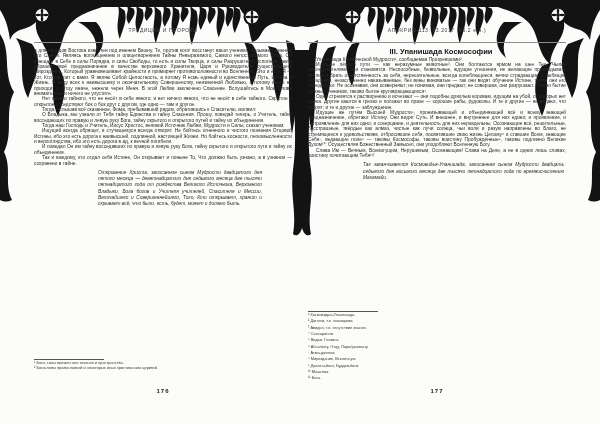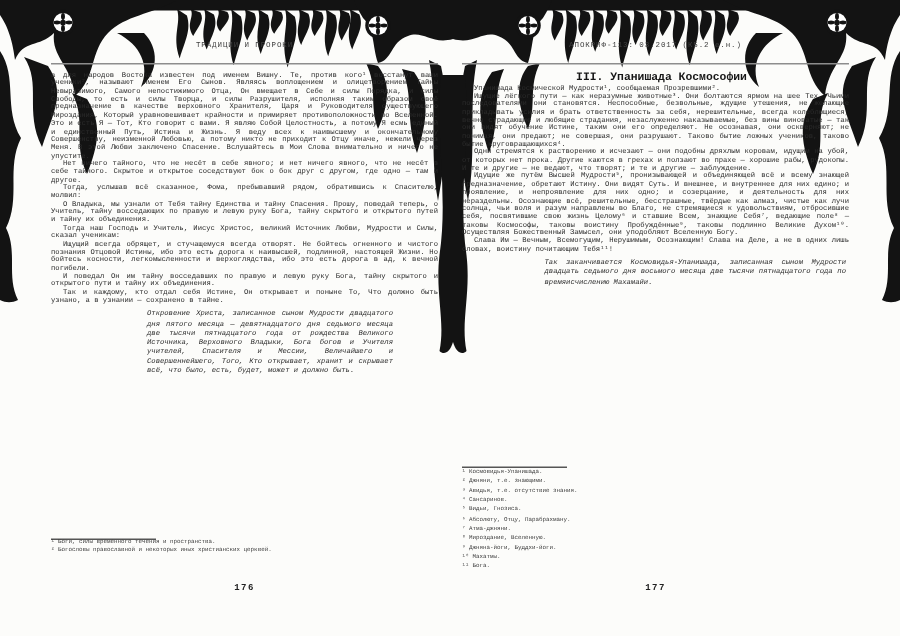--- a/index.html
+++ b/index.html
@@ -1,17 +1,17 @@
 <!DOCTYPE html>
 <html><head>
 <meta charset="utf-8">
 <style>
   html,body{margin:0;padding:0;background:#ffffff;}
   .spread{position:relative;width:600px;height:424px;background:#fcfcfa;overflow:hidden;
-          font-family:Liberation Mono, monospace;color:#2b2b2b;}
+          font-family:Liberation Sans, sans-serif;color:#2b2b2b;}
   .ornament{position:absolute;top:0;left:0;width:600px;height:240px;fill:#131313;pointer-events:none;}
   .page{position:absolute;top:0;width:258px;height:424px;}
   .page.left{left:34px;}
   .page.right{left:308px;}
   .page-header{position:absolute;top:27px;left:0;right:0;text-align:center;font-size:5px;
                letter-spacing:0.6px;color:#3f3f3f;white-space:nowrap;}
   .header-rule{position:absolute;top:42px;left:0;right:0;border-top:1px solid #8d8d8d;height:0;}
   .page-body{position:absolute;top:48px;left:0;right:0;font-size:4.8px;line-height:1.12;
              text-align:justify;}
   .page-body p{margin:0;text-indent:8px;}

